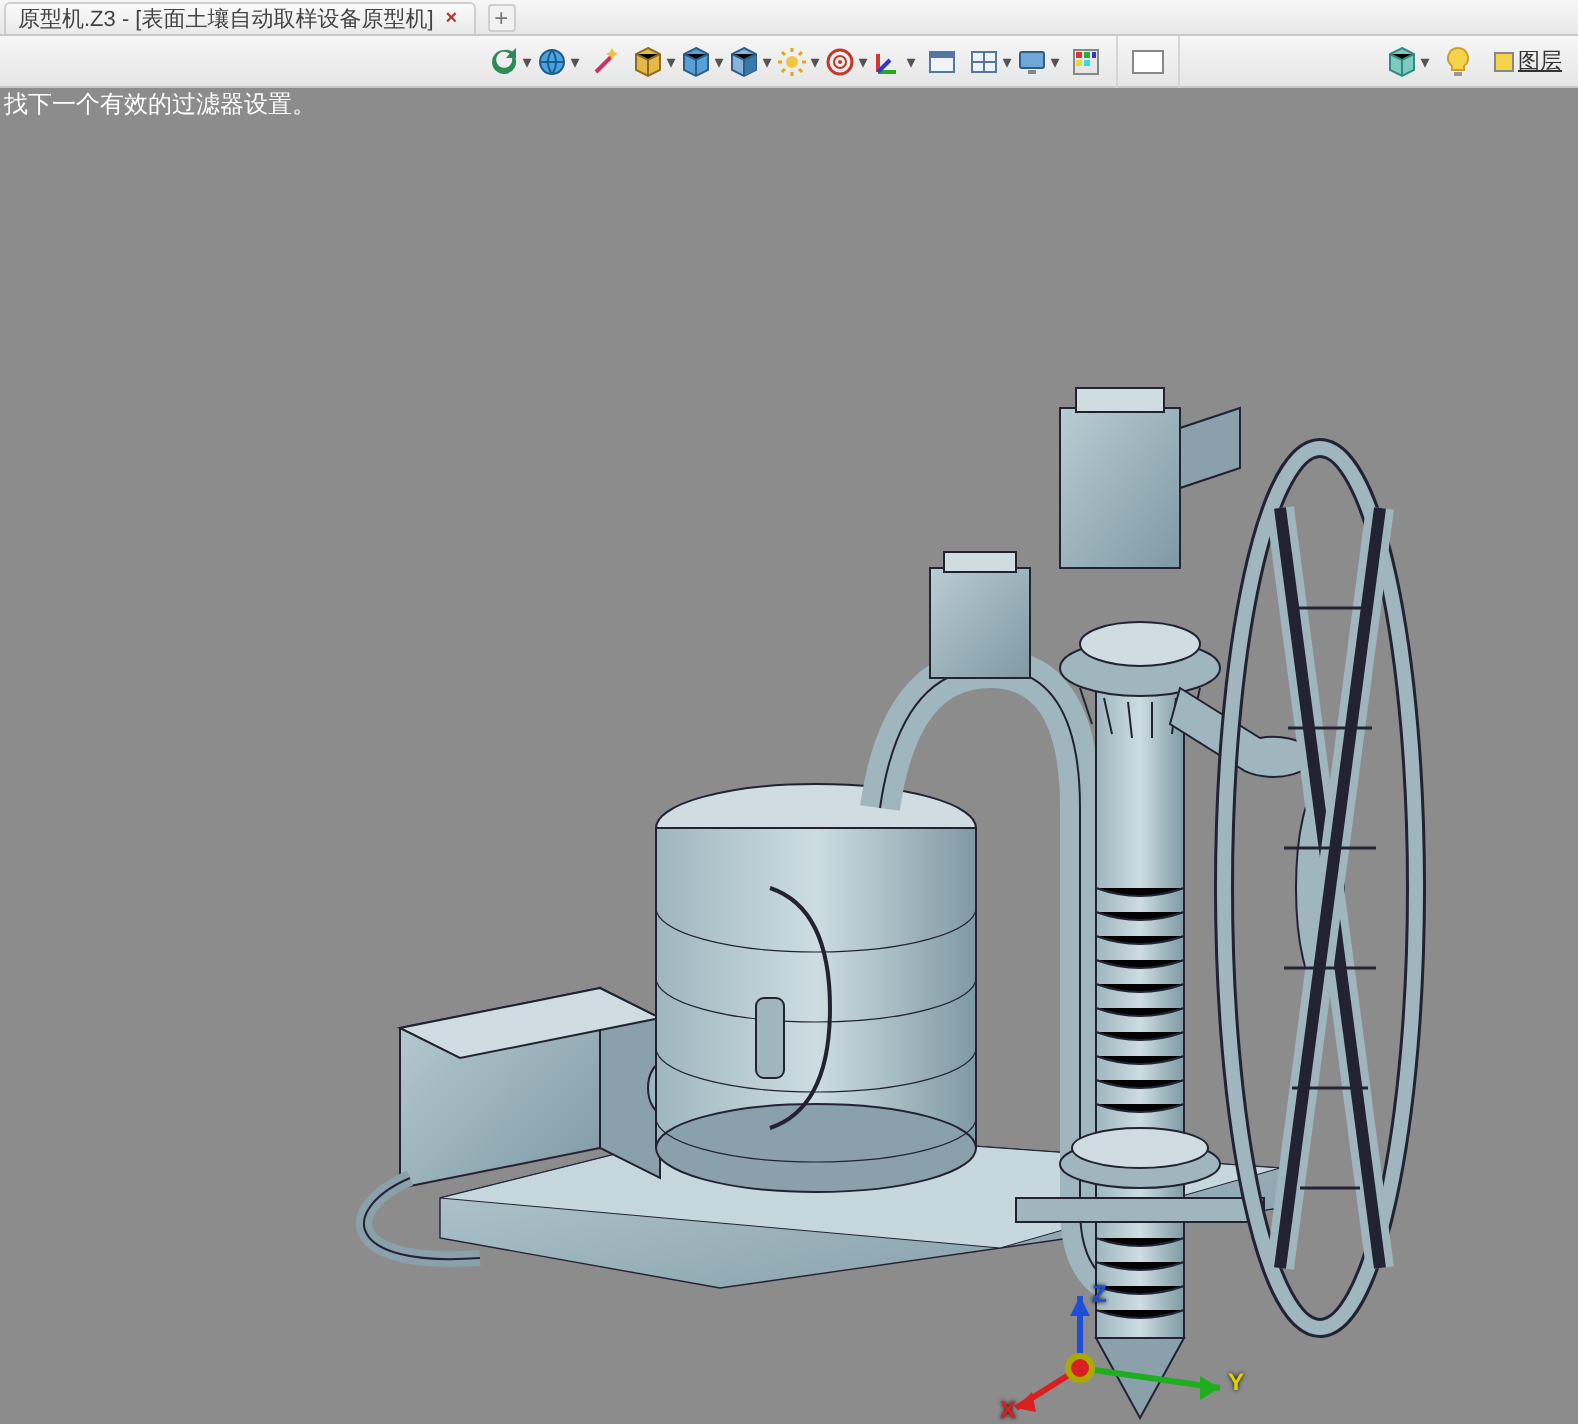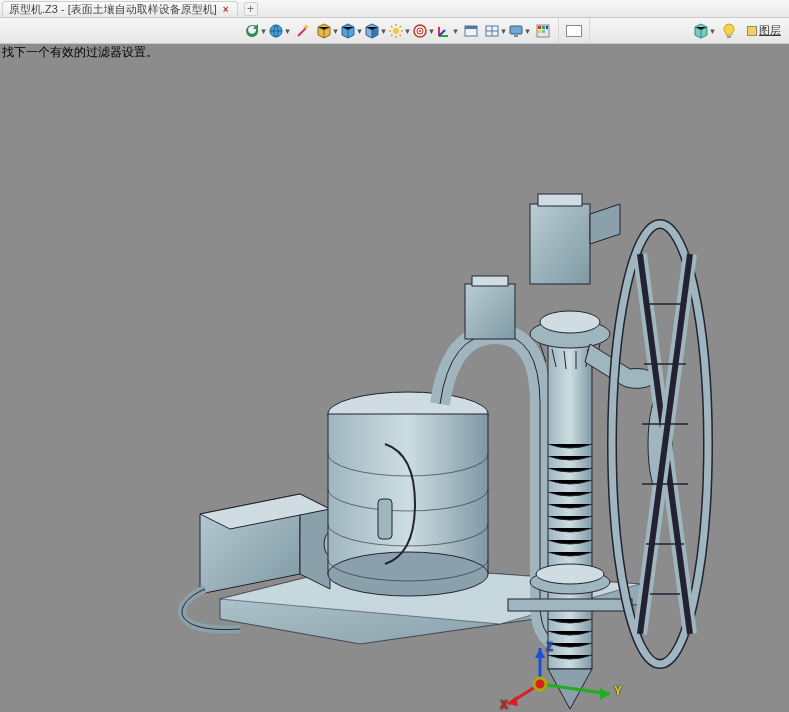--- a/index.html
+++ b/index.html
@@ -67,21 +67,21 @@
     display:flex;align-items:center;justify-content:center;
     min-width:22px;height:22px;border-radius:3px;
     cursor:pointer;
   }
   .dd{font-size:9px;color:#555;padding-left:1px;}
   .icon{width:16px;height:16px;display:flex;align-items:center;justify-content:center;}
   .status-text {
     position:absolute;
     top: 44px; left: 2px;
     font-size: 12px;
-    color:#000000;
+    color:#ffffff;
     background:transparent;
     z-index:2;
   }
   .viewport {
     position:absolute;
     top:18px; 
     left:0;right:0;bottom:0;
     background:#8c8c8c;
     z-index:1;
   }

